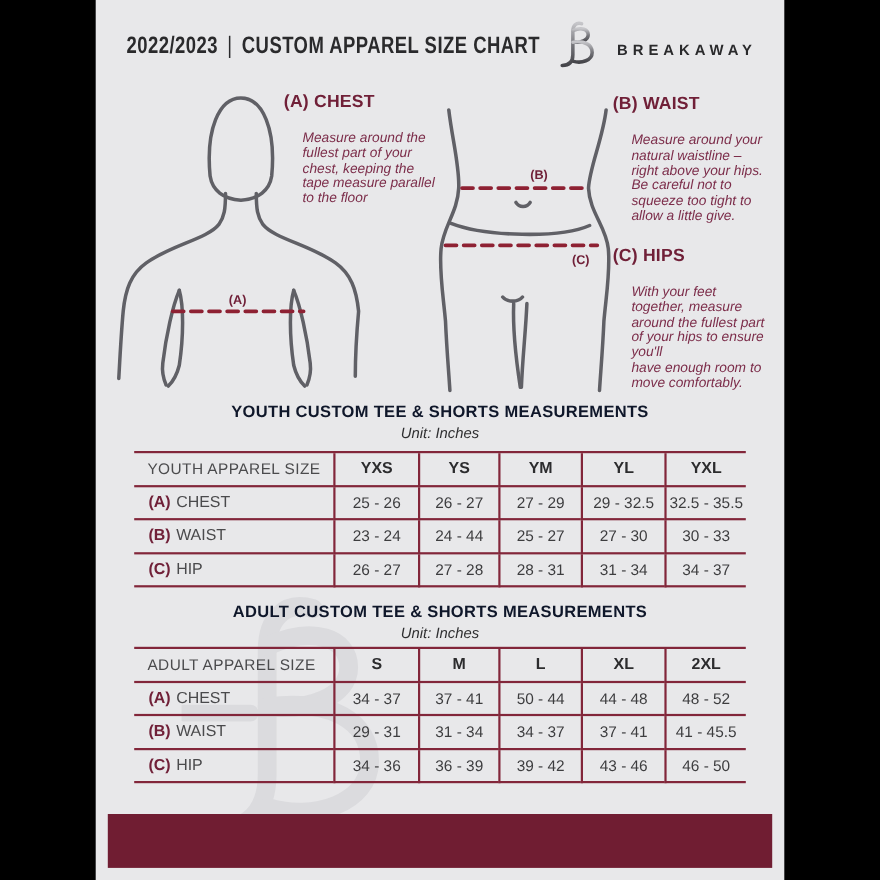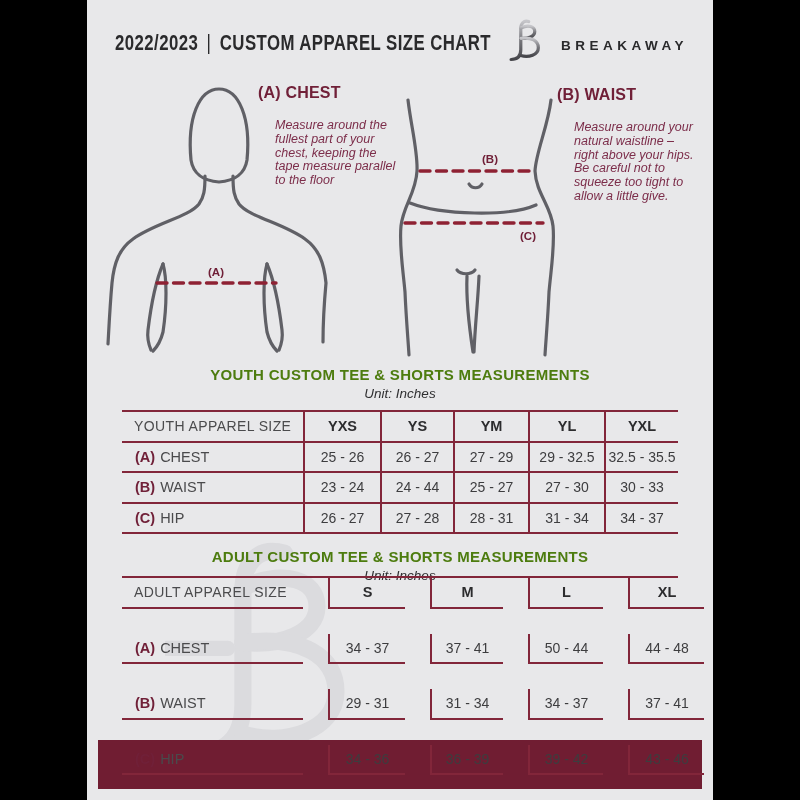--- a/index.html
+++ b/index.html
@@ -34,29 +34,29 @@
   .fig text{font-family:"Liberation Sans",sans-serif;font-size:11.5px;font-weight:bold;fill:#702038;}
 
   
   .wm{position:absolute;left:78px;top:540px;}
   .wm path{fill:none;stroke:#dbdbde;stroke-linecap:round;}
 
   
   .sec-hdr{position:absolute;left:0;right:0;text-align:center;}
   #youth-hdr{top:366px;}
   #adult-hdr{top:548px;}
-  .sec-title{font-size:15px;font-weight:bold;color:#4d7c0f;letter-spacing:.3px;}
+  .sec-title{font-size:15px;font-weight:bold;color:#0f172a;letter-spacing:.3px;}
   .sec-unit{margin-top:3px;font-size:13.5px;font-style:italic;color:#2f2f31;}
 
   
   .size-table{position:absolute;left:35px;width:556px;display:grid;
     grid-template-columns:181px 77px 73px 75px 76px 74px;
     border-top:2px solid #82263a;z-index:2;}
   #youth-table{top:410px;}
-  #adult-table{top:576px;gap:25px;}
+  #adult-table{top:588px;}
   .cell{box-sizing:border-box;height:30.5px;border-bottom:2px solid #82263a;
     display:flex;align-items:center;justify-content:center;background:transparent;}
   .vl{border-left:2px solid #82263a;}
   .label-head{justify-content:flex-start;padding-left:12px;font-size:14px;color:#4b4b4d;letter-spacing:.4px;}
   .size-head{font-weight:bold;font-size:14.5px;color:#2c2c2e;}
   .rowlabel{justify-content:flex-start;padding-left:13px;font-size:14.5px;color:#4a4a4c;}
   .rowlabel .mk{font-weight:bold;color:#702038;margin-right:5px;}
   .val{font-size:14px;color:#3d3d3f;}
 
   
@@ -136,20 +136,30 @@
     </div>
     <div id="block-b" class="guide-block">
       <h3>(B) WAIST</h3>
       <p>Measure around your
 natural waistline –
 right above your hips.
 Be careful not to
 squeeze too tight to
 allow a little give.</p>
     </div>
+    <div id="block-c" class="guide-block">
+      <h3>(C) HIPS</h3>
+      <p>With your feet
+together, measure
+around the fullest part
+of your hips to ensure
+you'll
+have enough room to
+move comfortably.</p>
+    </div>
 
     <div id="youth-hdr" class="sec-hdr">
       <div class="sec-title">YOUTH CUSTOM TEE &amp; SHORTS MEASUREMENTS</div>
       <div class="sec-unit">Unit: Inches</div>
     </div>
     <div id="youth-table" class="size-table">
       <div class="cell label-head">YOUTH APPAREL SIZE</div>
       <div class="cell size-head vl">YXS</div>
       <div class="cell size-head vl">YS</div>
       <div class="cell size-head vl">YM</div>

